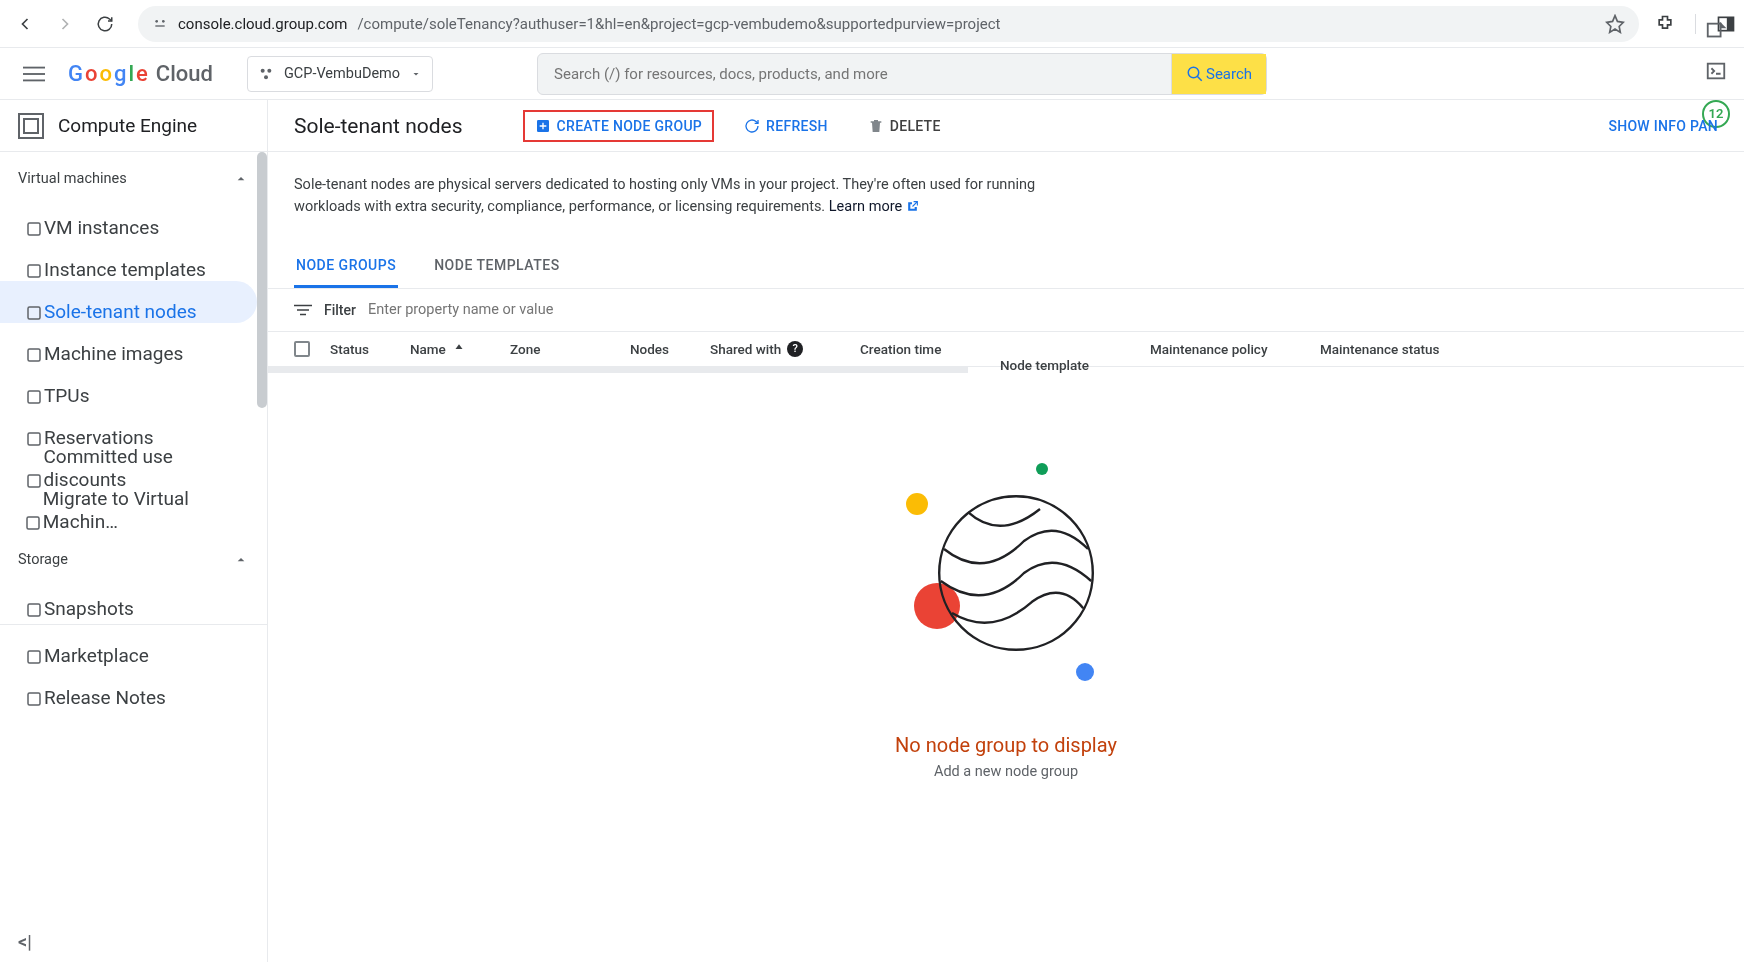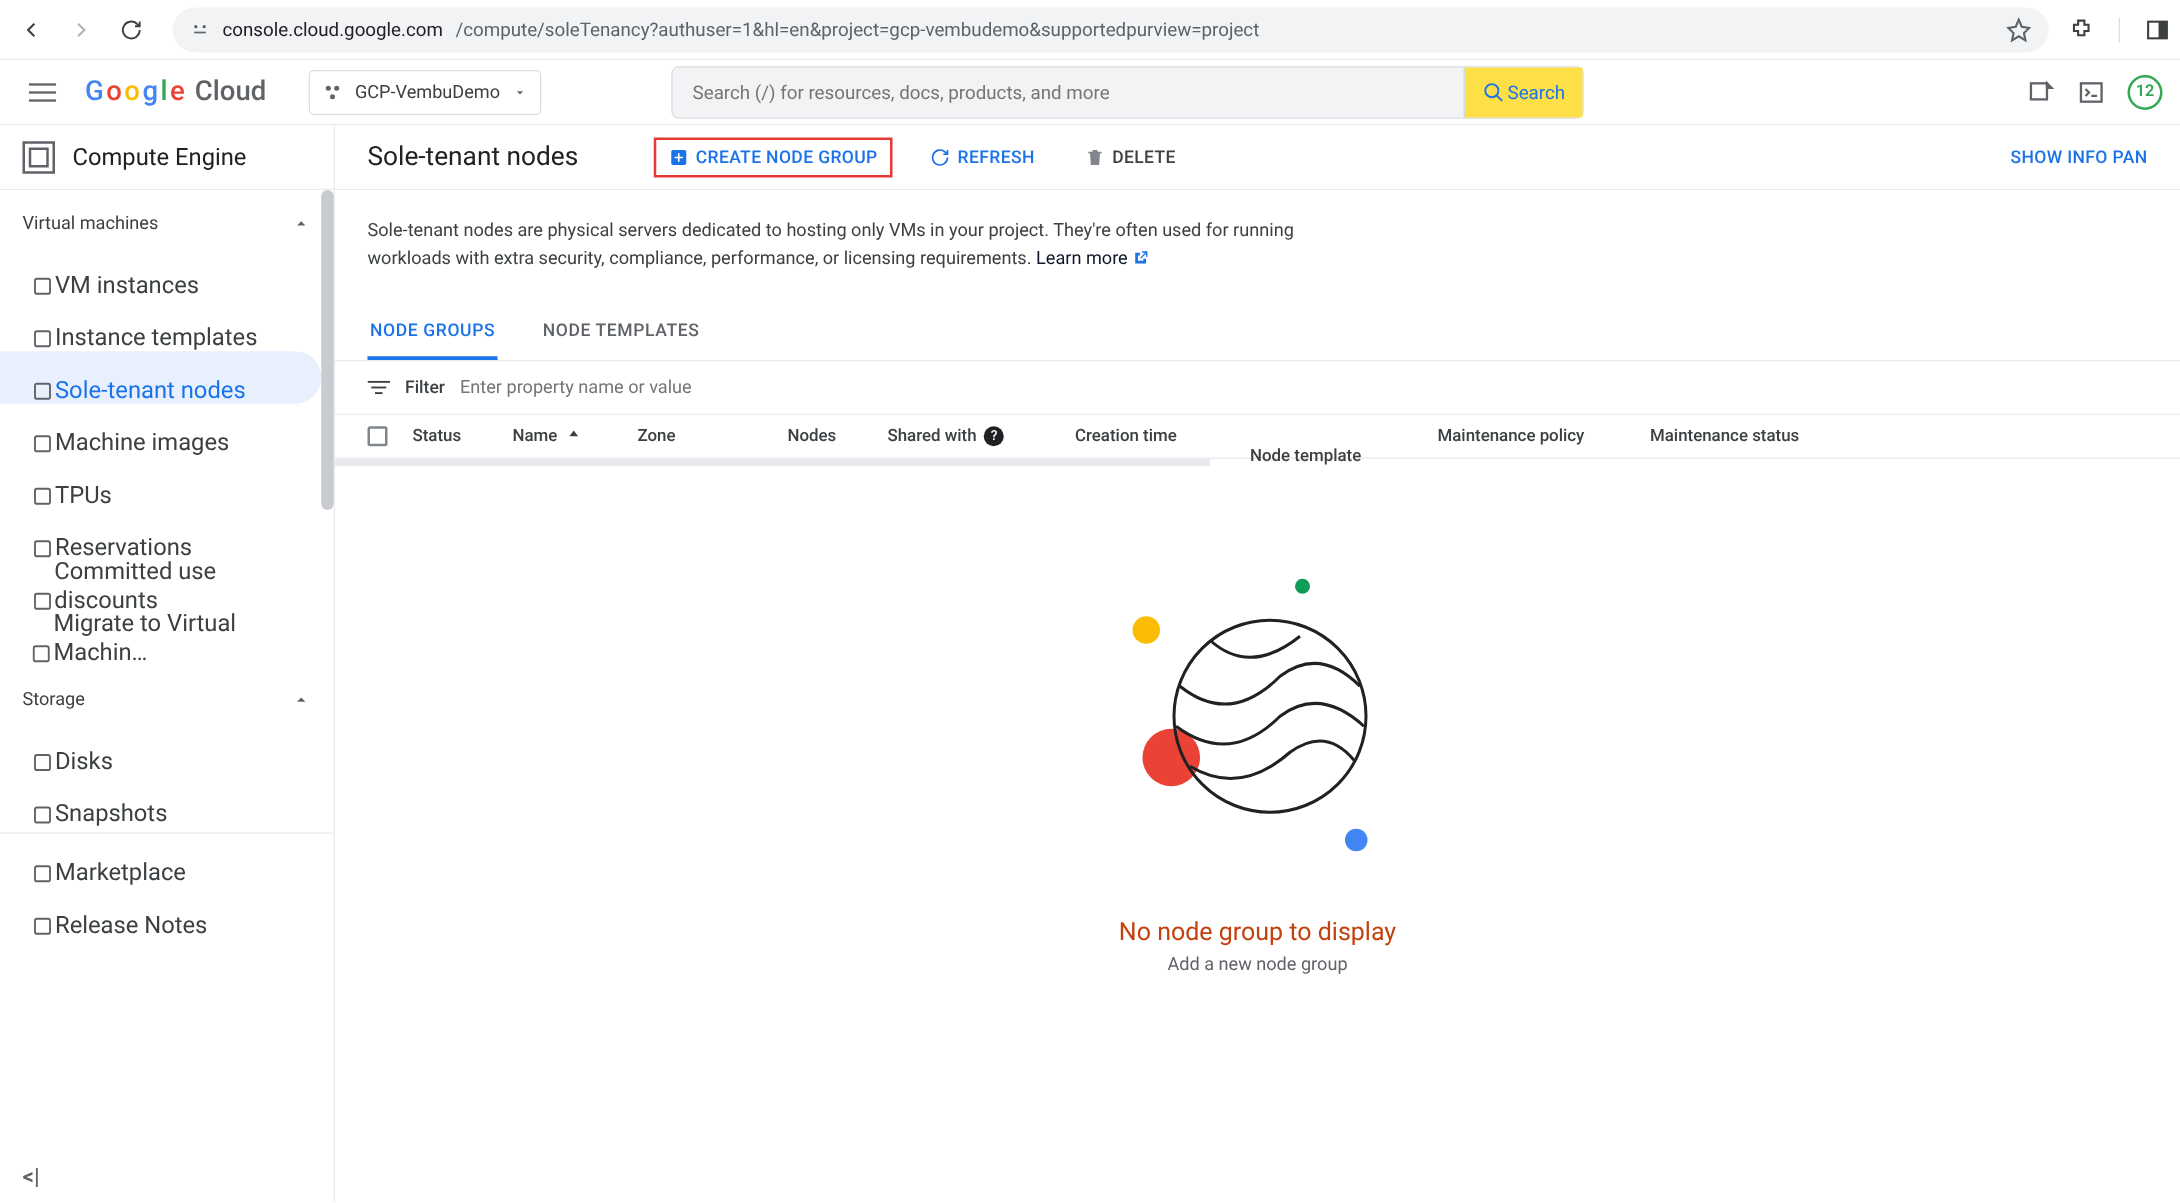--- a/index.html
+++ b/index.html
@@ -17,21 +17,21 @@
 
 .top { height:52px; display:flex; align-items:center; padding:0 14px; gap:14px; border-bottom:1px solid #e8eaed; }
 .menu-btn { width:40px; height:40px; display:flex; align-items:center; justify-content:center; color:#5f6368; }
 .logo { display:flex; align-items:center; gap:2px; font-size:22px; font-weight:500; }
 .logo .g1{color:#4285f4}.logo .g2{color:#ea4335}.logo .g3{color:#fbbc05}.logo .g4{color:#4285f4}.logo .g5{color:#34a853}.logo .g6{color:#ea4335}
 .logo .cloud{color:#5f6368; margin-left:6px;}
 .proj { height:36px; border:1px solid #dadce0; border-radius:4px; display:flex; align-items:center; padding:0 10px; gap:10px; font-size:14.5px; color:#3c4043; margin-left:20px;}
 .search { display:flex; align-items:center; height:42px; border:1px solid #dadce0; border-radius:6px; background:#f1f3f4; width:730px; margin-left:90px;}
 .search input { flex:1; height:100%; background:transparent; border:0; font-size:15px; padding:0 16px; color:#5f6368; outline:none;}
 .search-btn { display:flex; align-items:center; gap:2px; padding:0 14px; color:#1a73e8; font-size:15px; border-left:1px solid #dadce0; height:100%; background:#fde047;}
-.top-right { margin-left:auto; display:flex; align-items:center; gap:18px; color:#5f6368; }
+.top-right { margin-left:auto; display:flex; align-items:center; gap:18px; color:#5f6368;flex-direction:column; }
 .badge { width:28px; height:28px; border:2px solid #34a853; color:#34a853; font-weight:600; font-size:13px; display:flex; align-items:center; justify-content:center; border-radius:50%; }
 
 
 .body { display:flex; height:calc(100% - 100px); }
 .side { width:268px; border-right:1px solid #e8eaed; display:flex; flex-direction:column; position:relative;}
 .side-head { height:52px; display:flex; align-items:center; gap:14px; padding:0 18px; font-size:19px; color:#202124; border-bottom:1px solid #e8eaed;}
 .chip-ico { width:26px; height:26px; border:2px solid #5f6368; display:inline-block; position:relative;}
 .chip-ico::before{content:"";position:absolute;inset:3px;border:2px solid #5f6368;}
 .sec-h { padding:18px 18px 10px; font-size:14.5px; color:#3c4043; display:flex; align-items:center; justify-content:space-between;}
 .nav-item { height:42px; display:flex; align-items:flex-end; padding:0 12px 0 24px; font-size:19px; color:#3c4043; }
@@ -90,21 +90,21 @@
         <path d="M21 12a9 9 0 1 1-3-6.7L21 8"></path>
         <path d="M21 3v5h-5"></path>
       </svg>
     </div>
   <div class="addr">
     <svg width="16" height="16" viewBox="0 0 24 24" fill="#5f6368">
         <circle cx="7" cy="8" r="2"></circle>
         <circle cx="17" cy="8" r="2"></circle>
         <rect x="5" y="14" width="14" height="2"></rect>
       </svg>
-    <span class="host">console.cloud.google.com</span>
+    <span class="host">console.cloud.group.com</span>
       <span class="path">/compute/soleTenancy?authuser=1&amp;hl=en&amp;project=gcp-vembudemo&amp;supportedpurview=project</span>
     <span style="margin-left:auto">
         <svg width="20" height="20" viewBox="0 0 24 24" fill="none" stroke="#5f6368" stroke-width="2">
           <path d="M12 2l2.9 6.9L22 10l-5 4.9 1.4 7.1L12 18l-6.4 4 1.4-7.1L2 10l7.1-1.1z"></path>
         </svg>
       </span>
   </div>
   <div class="br-right">
     <span>
         <svg width="20" height="20" viewBox="0 0 24 24" fill="none" stroke="#3c4043" stroke-width="2">
@@ -255,28 +255,20 @@
           <span>Migrate to Virtual Machin…</span>
         </div>
       </div>
     <div class="sec-h">
       <span>Storage</span>
       <svg width="16" height="16" viewBox="0 0 24 24" fill="#5f6368">
           <path d="M7 14l5-5 5 5z"></path>
         </svg>
     </div>
     <div id="nav-st">
-        <div class="nav-item">
-          <span class="ico">
-            <svg width="18" height="18" viewBox="0 0 24 24" fill="none" stroke="#5f6368" stroke-width="2">
-              <rect x="4" y="4" width="16" height="16" rx="2"></rect>
-            </svg>
-          </span>
-          <span>Disks</span>
-        </div>
         <div class="nav-item">
           <span class="ico">
             <svg width="18" height="18" viewBox="0 0 24 24" fill="none" stroke="#5f6368" stroke-width="2">
               <rect x="4" y="4" width="16" height="16" rx="2"></rect>
             </svg>
           </span>
           <span>Snapshots</span>
         </div>
       </div>
     <div style="border-top:1px solid #e8eaed;margin-top:4px"></div>

